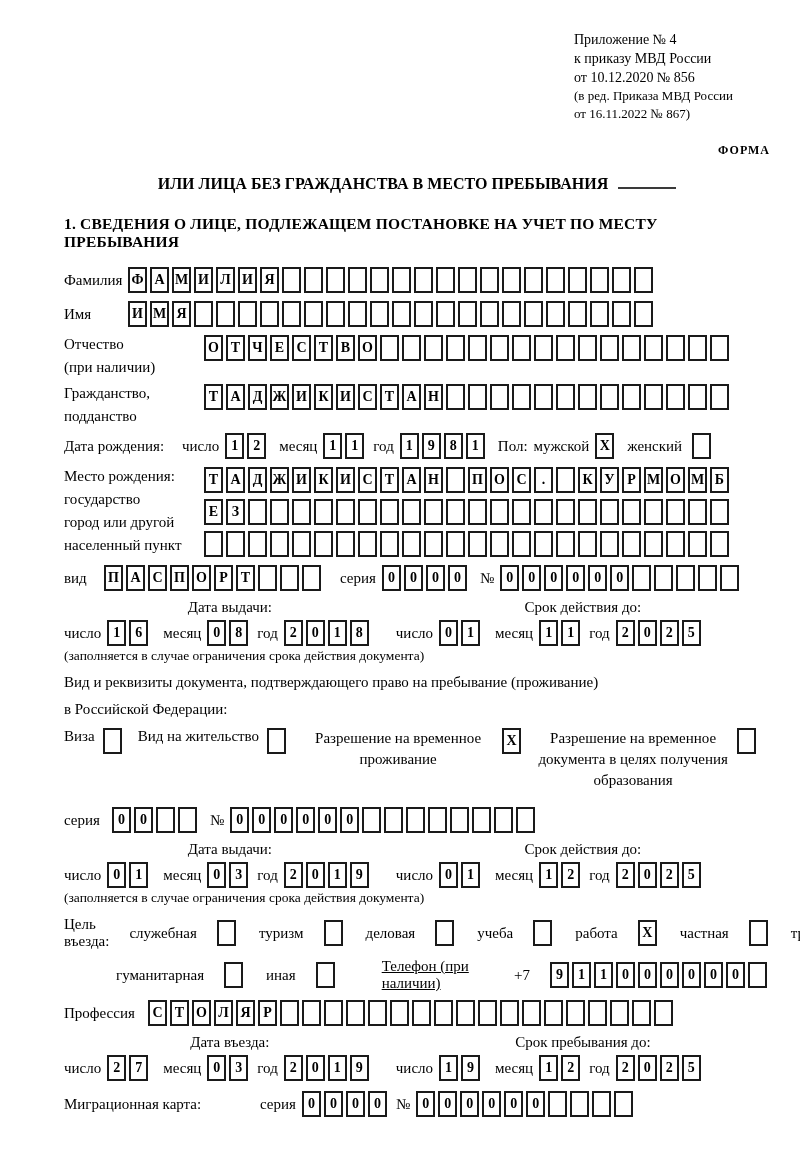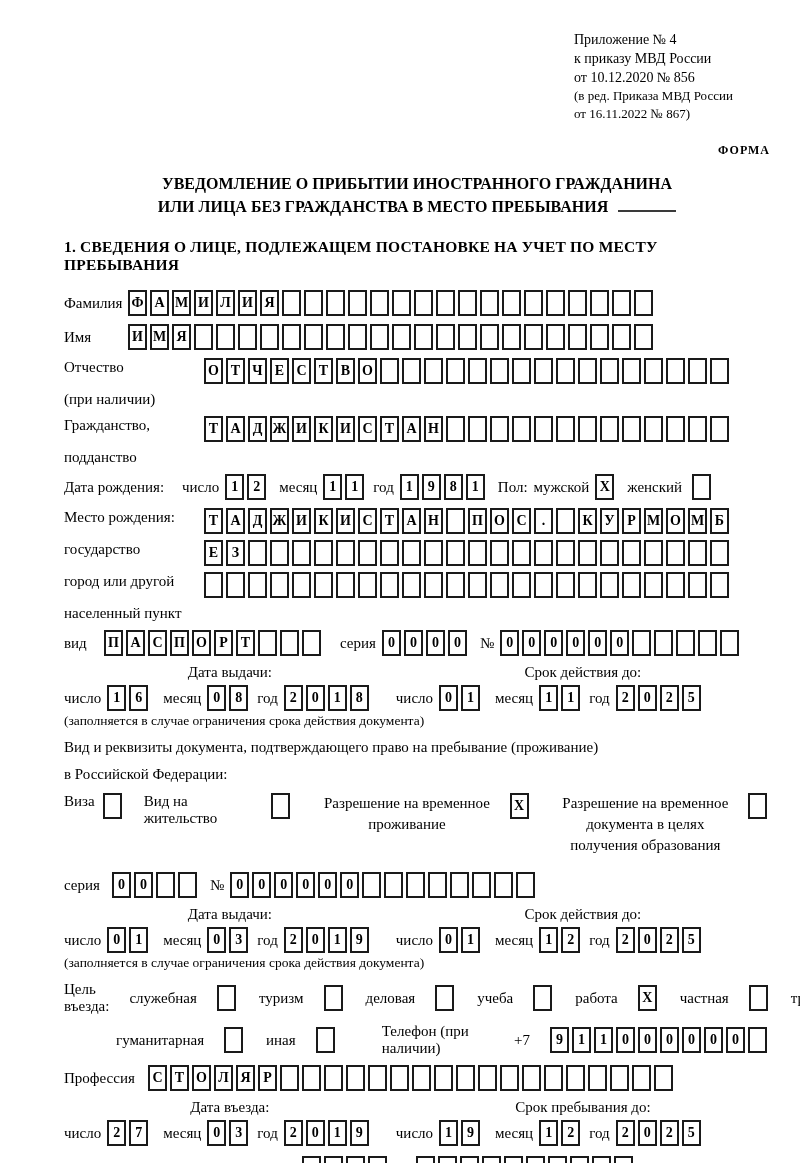--- a/index.html
+++ b/index.html
@@ -13,38 +13,38 @@
   .hdr-sub{font-size:13px;line-height:18px;}
   .forma{text-align:right;font-weight:bold;font-size:12px;margin-top:20px;letter-spacing:1px;}
   .title{text-align:center;font-weight:bold;font-size:16px;line-height:23px;margin-top:14px;}
   .t-underline{display:inline-block;width:58px;border-bottom:2.5px solid #3a3a3a;margin-left:10px;}
   .sec-head{font-weight:bold;font-size:15.5px;margin-top:20px;margin-bottom:16px;letter-spacing:0.2px;}
   .row{display:flex;align-items:center;margin-bottom:8px;}
   .row.top{align-items:flex-start;}
   .lbl{flex:none;}
   .w64{width:64px;}  .w140{width:140px;}  .w112{width:112px;}
   .w84{width:84px;}  .w40{width:40px;}    .w48{width:48px;} .w196{width:196px;}
-  .lbl2{flex:none;display:flex;flex-direction:column;row-gap:14px;line-height:18px;}
+  .lbl2{flex:none;display:flex;flex-direction:column;row-gap:5px;line-height:18px;}
   .cells{display:inline-flex;flex-wrap:nowrap;}
   .cb{
     display:inline-flex;align-items:center;justify-content:center;
     width:19px;height:26px;border:2px solid #1a1a1a;margin-right:3px;
     box-sizing:border-box;background:#fff;flex:none;
     font-family:"Liberation Serif",serif;font-size:14px;font-weight:600;
   }
   .cellcol{display:flex;flex-direction:column;row-gap:6px;}
-  .g6{margin-left:6px;} .g10{margin-left:10px;} .g16{margin-left:16px;} .g24{margin-left:24px;}
+  .g6{margin-left:6px;} .g10{margin-left:10px;} .g16{margin-left:16px;} .g24{margin-left:24px;text-decoration:underline;}
   .center-bold{text-align:center;font-weight:bold;margin:2px 0 8px;}
   .datepair{display:flex;margin-bottom:2px;}
   .dp-l{width:47%;} .dp-r{width:53%;}
   .dp-head{text-align:center;margin-bottom:4px;}
   .dp-row{display:flex;align-items:center;column-gap:6px;}
   .note-right{text-align:left;font-size:13.5px;margin:2px 0 10px;padding-right:2px;}
   .para{margin-bottom:10px;}
-  .opts{display:flex;align-items:flex-start;column-gap:19px;margin:4px 0 16px;}
+  .opts{display:flex;align-items:flex-start;column-gap:13px;margin:4px 0 16px;}
   .opt{display:flex;align-items:flex-start;column-gap:8px;}
   .optlbl{display:inline-block;max-width:192px;text-align:center;line-height:1.4;}
   .pr-row{column-gap:20px;}
   .indent{margin-left:52px;}
 </style>
 </head>
 <body>
 
 <div class="page">
 
@@ -52,21 +52,20 @@
     <div>Приложение № 4</div>
     <div>к приказу МВД России</div>
     <div>от 10.12.2020 № 856</div>
     <div class="hdr-sub">(в ред. Приказа МВД России</div>
     <div class="hdr-sub">от 16.11.2022 № 867)</div>
   </div>
 
   <div class="forma">ФОРМА</div>
 
   <div class="title">
-    <div>УВЕДОМЛЕНИЕ О ПРИБЫТИИ ИНОСТРАННОГО ГРАЖДАНИНА</div>
     <div><span>ИЛИ ЛИЦА БЕЗ ГРАЖДАНСТВА В МЕСТО ПРЕБЫВАНИЯ</span><span class="t-underline"></span></div>
   </div>
 
   <div class="sec-head">1. СВЕДЕНИЯ О ЛИЦЕ, ПОДЛЕЖАЩЕМ ПОСТАНОВКЕ НА УЧЕТ ПО МЕСТУ ПРЕБЫВАНИЯ</div>
 
   <div class="row">
     <span class="lbl w64">Фамилия</span>
     <span class="cells">
         <span class="cb">Ф</span>
         <span class="cb">А</span>

